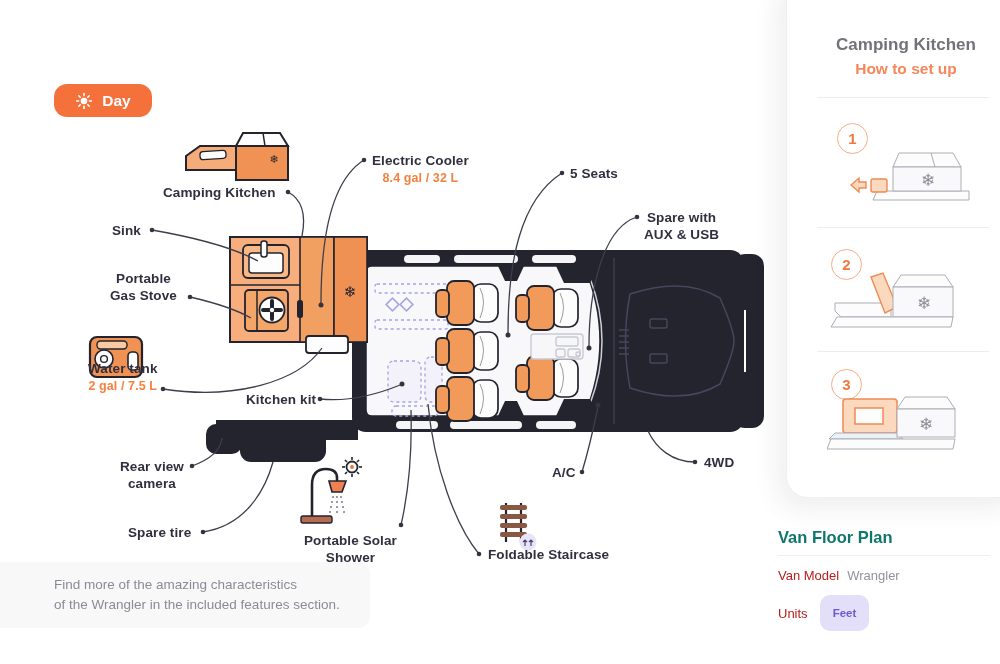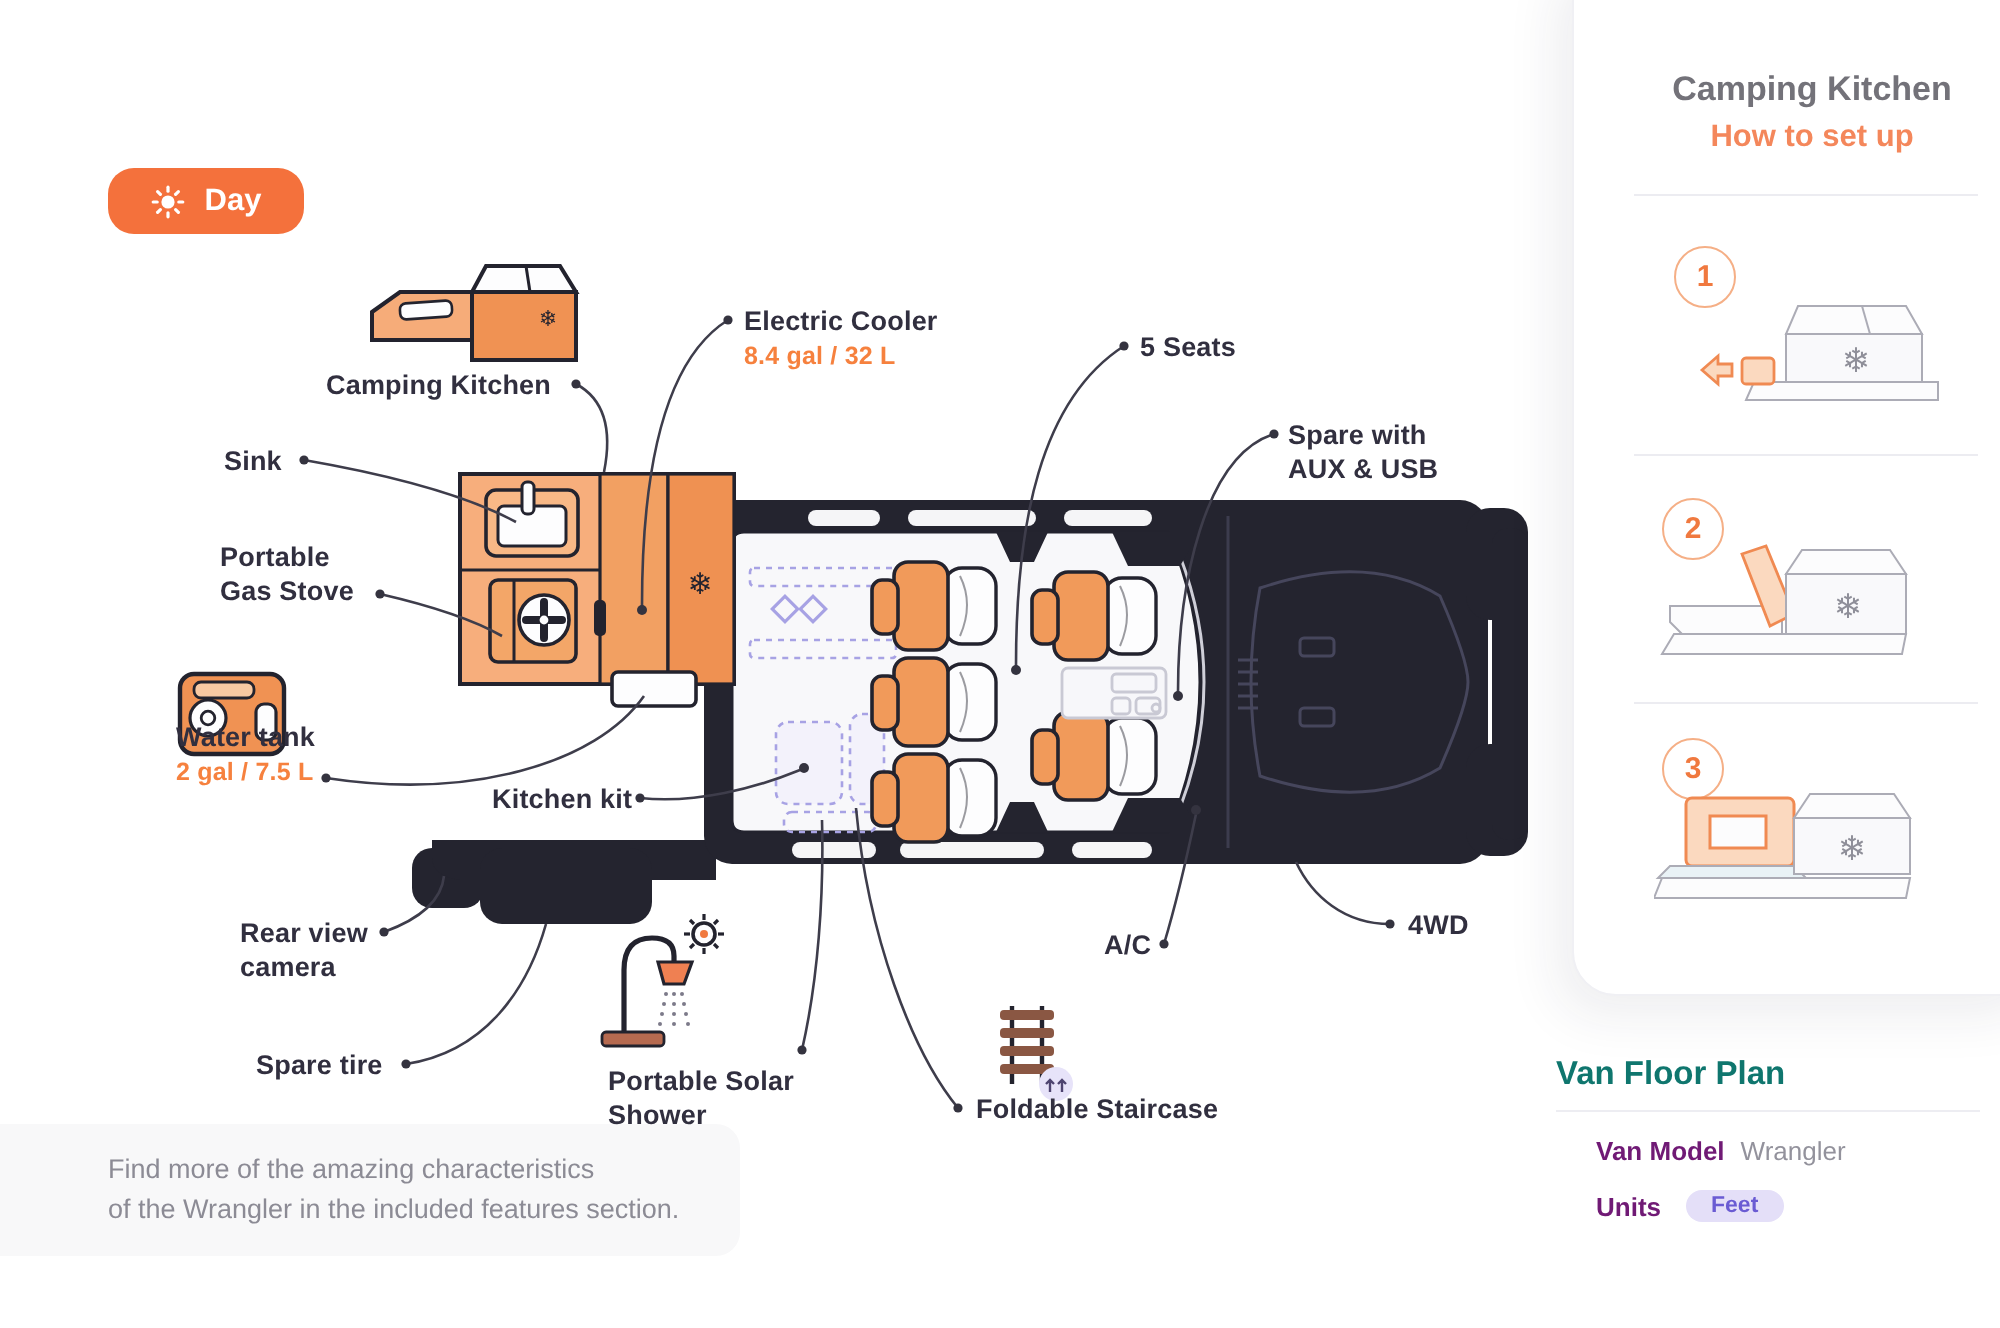--- a/index.html
+++ b/index.html
@@ -4,21 +4,21 @@
 <style>
   html,body{margin:0;padding:0;background:#fff;}
   #page{position:relative;width:1000px;height:664px;background:#ffffff;overflow:hidden;
         font-family:"Liberation Sans",sans-serif;}
   svg{display:block;}
 
   
   .lbl{position:absolute;font-weight:bold;font-size:13.5px;line-height:17px;color:#312F3F;
        letter-spacing:.1px;white-space:nowrap;z-index:3;}
   .lbl .cap{display:block;color:#F6813E;font-size:12.5px;margin-top:1px;}
-  .lbl span{display:block;}
+  .lbl span{display:block;text-align:center;}
 
   
   .day-btn{position:absolute;left:54px;top:84px;width:98px;height:33px;border:none;
            border-radius:13px;background:#F4713C;color:#fff;display:flex;align-items:center;
            justify-content:center;gap:9px;font-family:"Liberation Sans",sans-serif;
            font-size:15.5px;font-weight:bold;cursor:pointer;z-index:4;}
 
   
   .setup-card{position:absolute;left:786px;top:-26px;width:238px;height:522px;background:#fff;
               border:1px solid #F0F0F4;border-radius:22px;z-index:4;
@@ -31,24 +31,24 @@
   .step-circle{position:absolute;width:29px;height:29px;border:1.6px solid #F5AF86;
                border-radius:50%;color:#F0793F;font-size:15px;font-weight:bold;
                display:flex;align-items:center;justify-content:center;background:#fff;}
   .step-icon{position:absolute;}
 
   
   .floorplan{position:absolute;left:778px;top:528px;width:222px;z-index:4;}
   .fp-title{font-size:16.5px;font-weight:bold;color:#0f766e;}
   .fp-divider{margin-top:8px;width:212px;height:1px;background:#EDEDF2;}
   .fp-row{margin-top:12px;font-size:13px;display:flex;align-items:center;}
-  .fp-label{font-weight:bold;color:#701a75;margin-left:20px;}
+  .fp-label{font-weight:normal;color:#b91c1c;}
   .fp-value{color:#93929C;margin-left:8px;}
   .badge{margin-left:12px;background:#E4DFF8;color:#6A5BD3;font-size:11.5px;font-weight:bold;
-         padding:2px 13px;border-radius:10px;cursor:pointer;}
+         padding:12px 13px;border-radius:10px;cursor:pointer;}
 
   
   .note{position:absolute;left:-16px;top:562px;width:386px;height:66px;background:#F8F8F9;
         border-radius:12px;z-index:2;color:#8C8B95;font-size:13.5px;line-height:20px;}
   .note-inner{padding:13px 0 0 70px;}
 </style>
 </head>
 <body>
 
 <div id="page">

